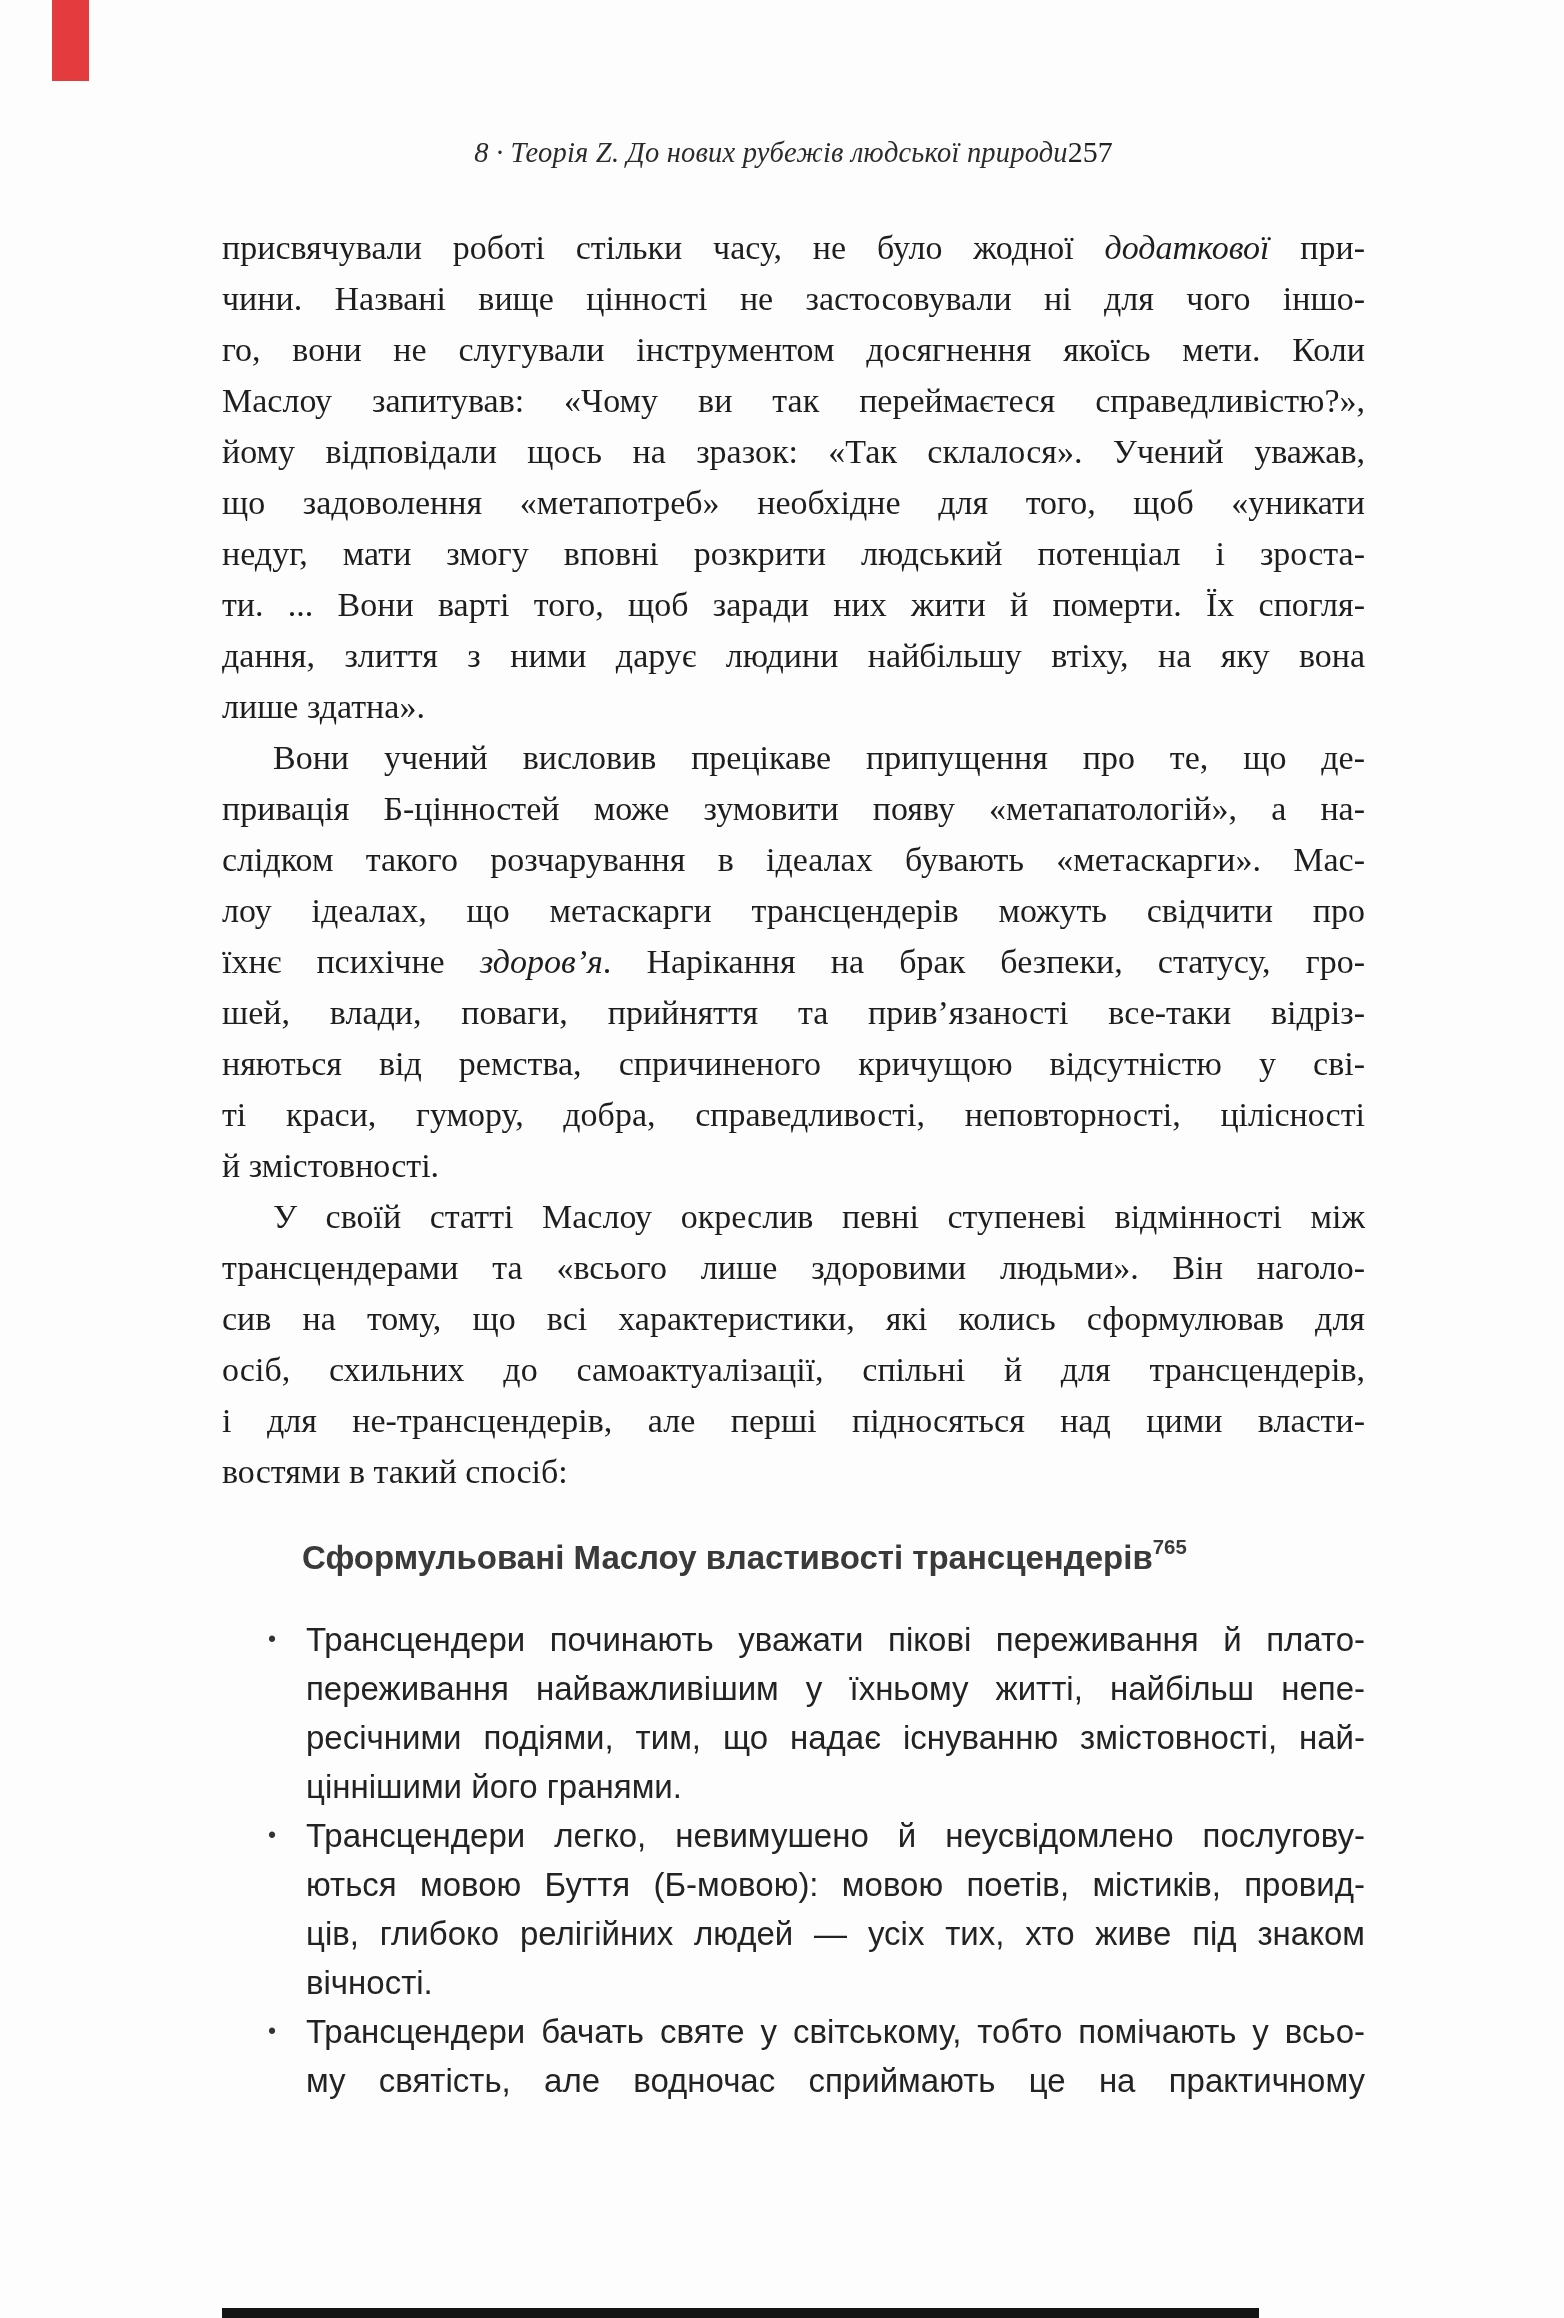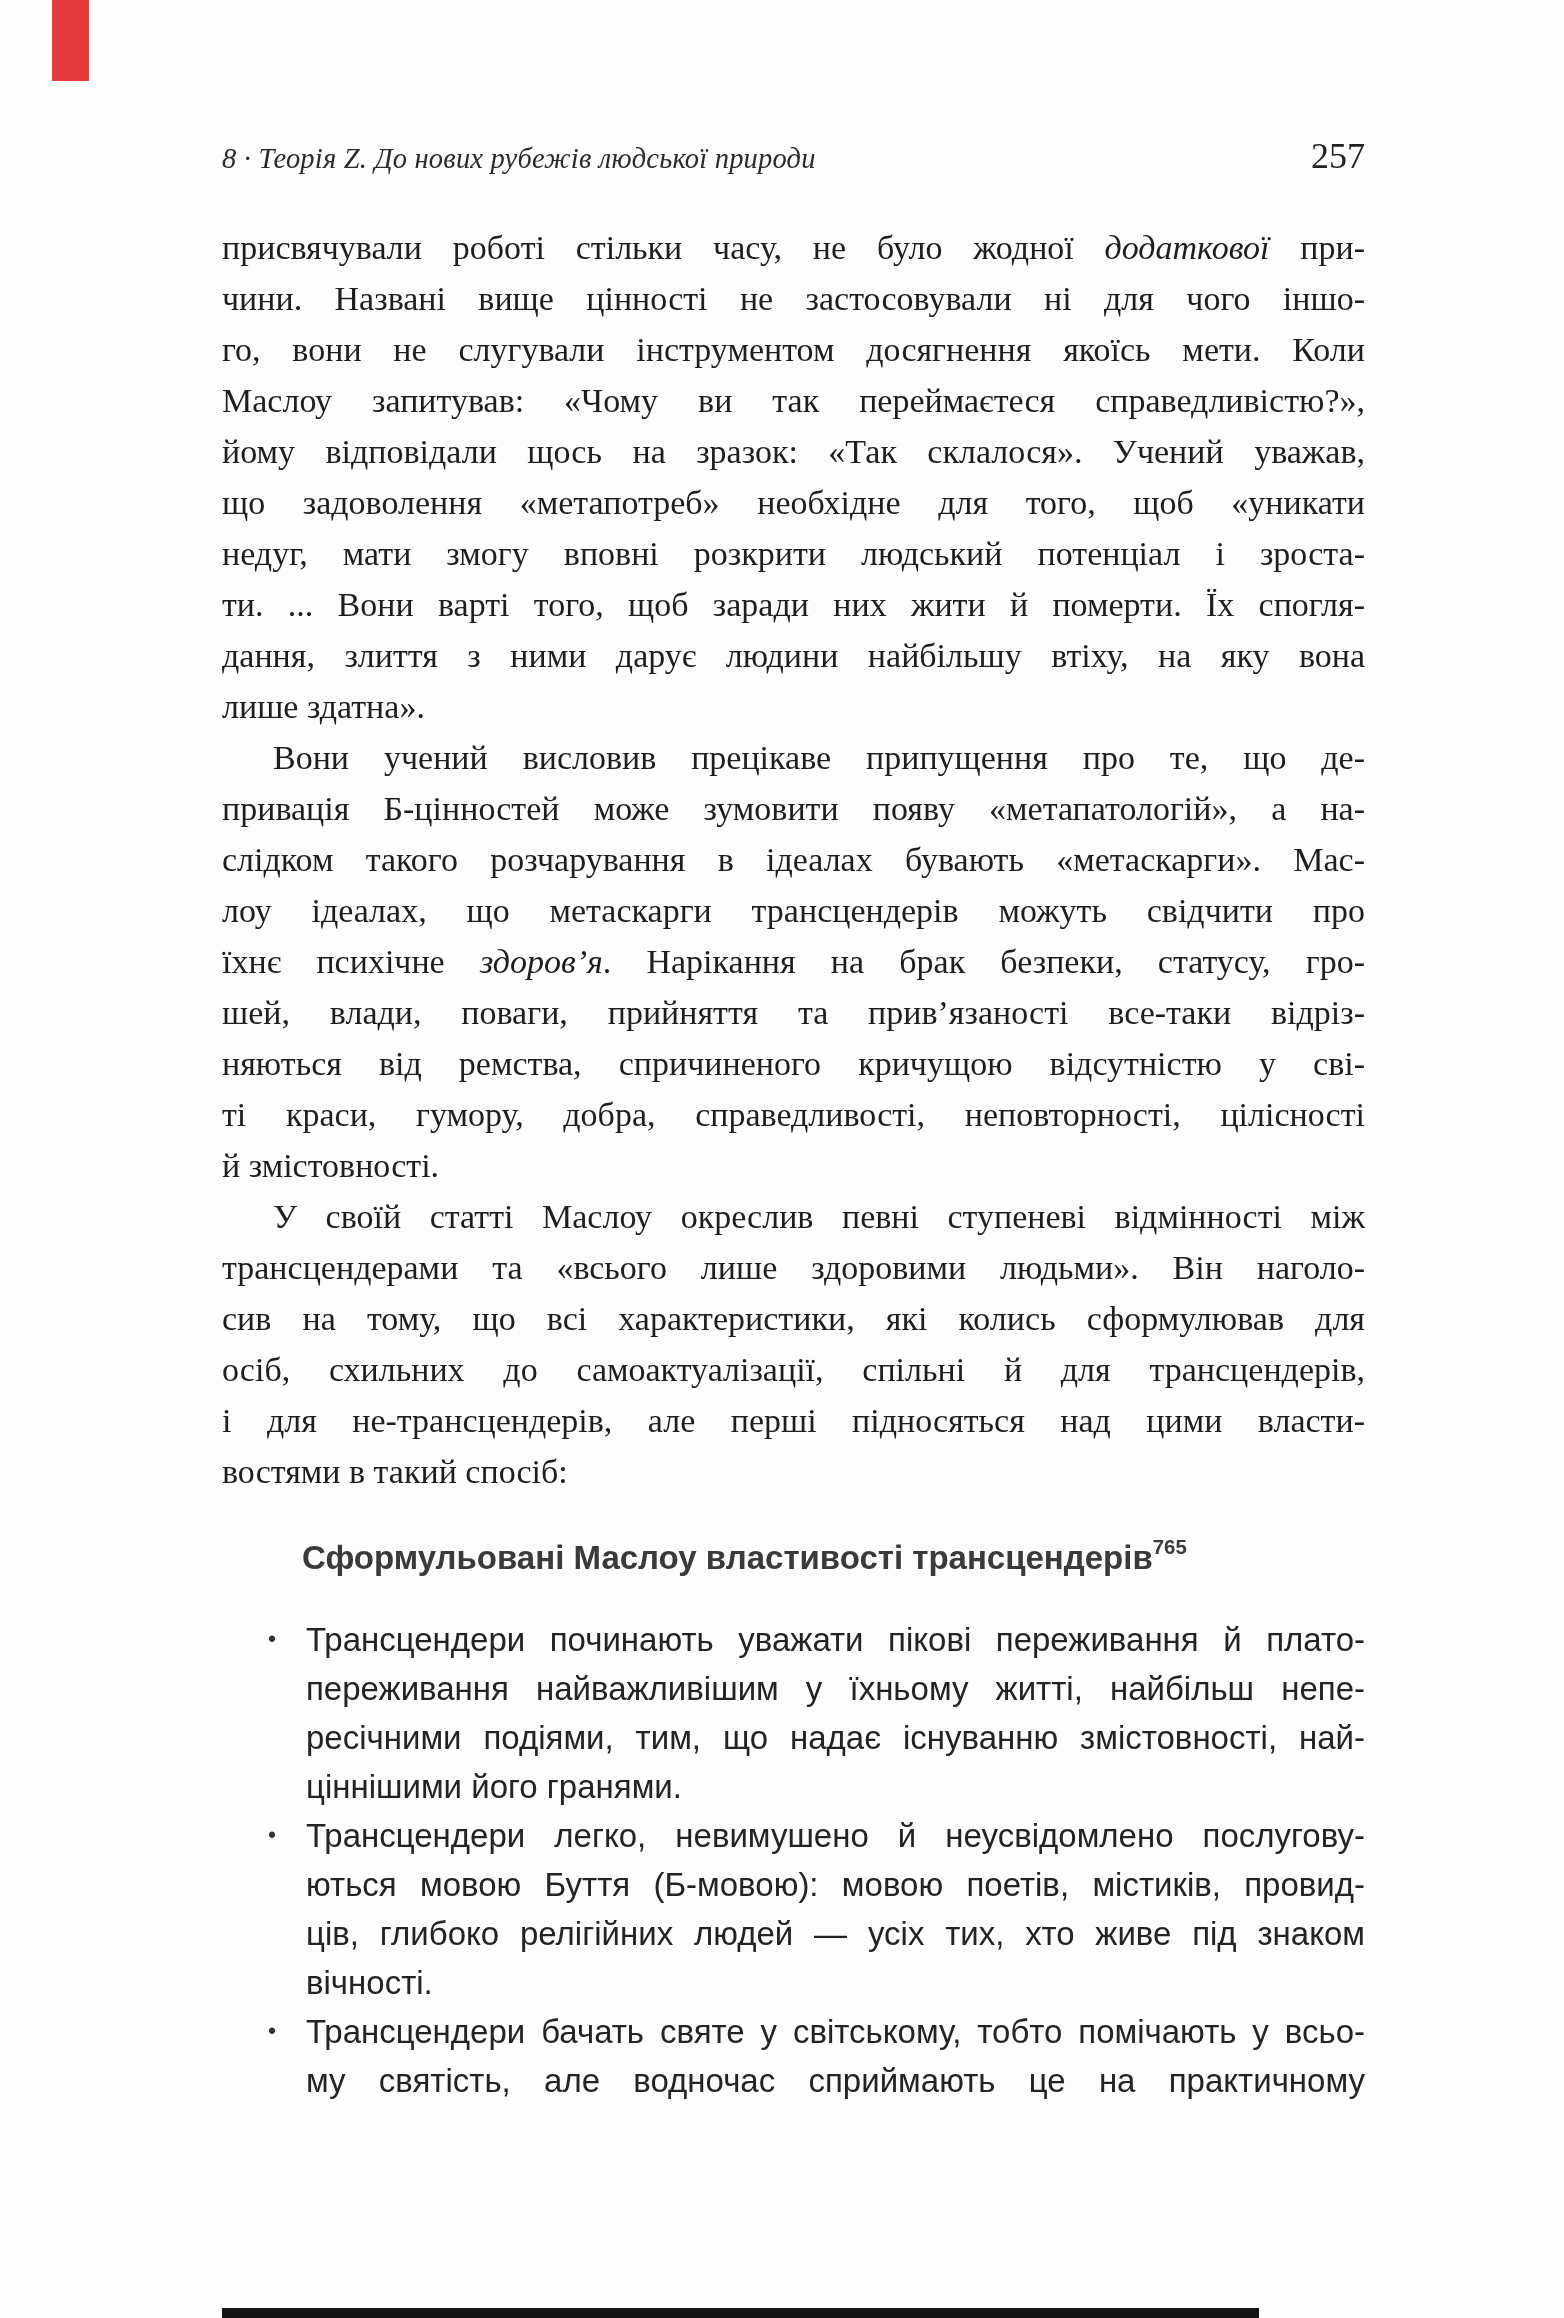--- a/index.html
+++ b/index.html
@@ -14,31 +14,31 @@
   .red-mark {
     position: absolute;
     left: 52px; top: 0;
     width: 37px; height: 81px;
   }
   .running-header {
     position: absolute;
     left: 222px; top: 135px;
     width: 1143px;
     display: flex;
-    justify-content: space-between;
+    justify-content: center;
     align-items: baseline;
   }
   .chapter-title {
     font-style: italic;
     font-size: 28.5px;
     color: #2b2b2b;
     letter-spacing: 0.2px;
   }
   .page-number {
-    font-size: 36px;
+    font-size: 30px;
     color: #222222;
   }
   .body-text {
     position: absolute;
     left: 222px; top: 222px;
     width: 1143px;
     font-size: 34px;
     line-height: 51px;
     color: #1e1e1e;
   }

